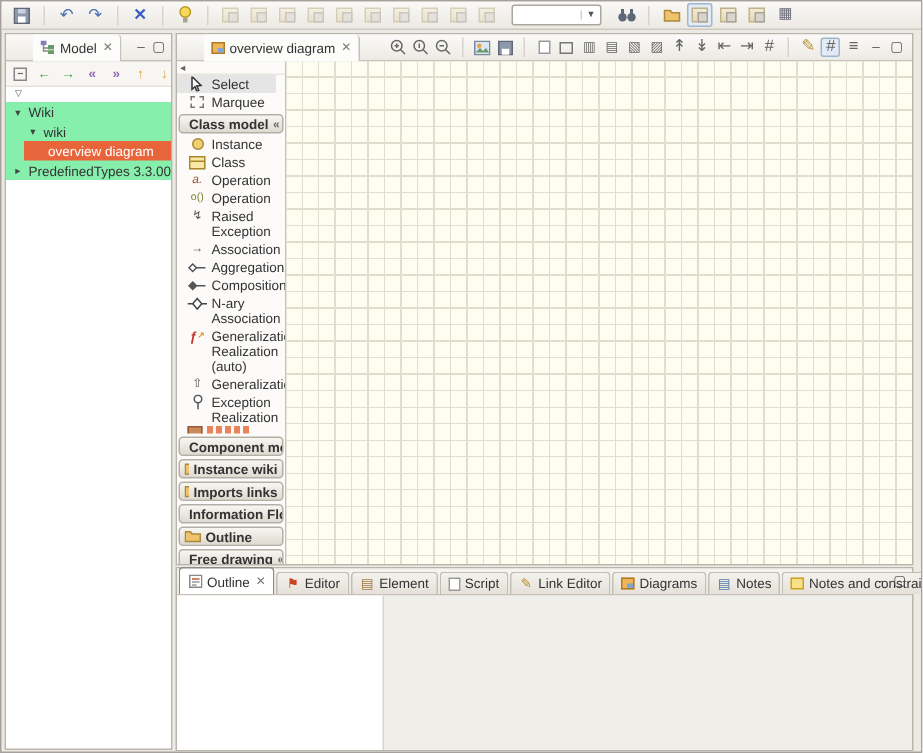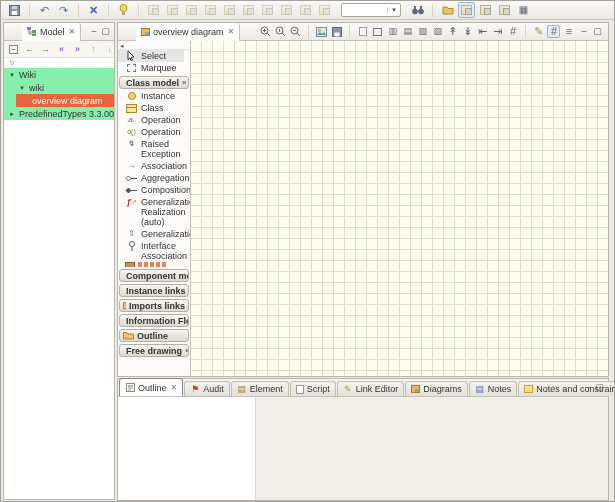--- a/index.html
+++ b/index.html
@@ -414,53 +414,63 @@
         <div class="pitem">
           <span class="pi">
               <svg width="13" height="7">
                 <path d="M1 3.5 l2.5 -2.5 2.5 2.5 -2.5 2.5 z" fill="#555" stroke="#555"></path>
                 <line x1="6" y1="3.5" x2="12" y2="3.5" stroke="#555"></line>
               </svg>
             </span>
           <span class="pl">Composition</span>
         </div>
         <div class="pitem">
+          <span class="pi">
+              <svg width="13" height="9">
+                <path d="M6.5 1 l3 3.5 -3 3.5 -3 -3.5 z" fill="#fff" stroke="#444"></path>
+                <line x1="0" y1="4.5" x2="3.5" y2="4.5" stroke="#444"></line>
+                <line x1="9.5" y1="4.5" x2="13" y2="4.5" stroke="#444"></line>
+              </svg>
+            </span>
+          <span class="pl">N-ary Association</span>
+        </div>
+        <div class="pitem">
           <span class="pi red-f">ƒ<span style="color:#D79F3C;font-size:6px">↗</span></span>
           <span class="pl">Generalizatio... Realization (auto)</span>
         </div>
         <div class="pitem">
           <span class="pi gray">⇧</span>
           <span class="pl">Generalization</span>
         </div>
         <div class="pitem">
           <span class="pi">
               <svg width="8" height="10">
                 <circle cx="4" cy="3" r="2.5" fill="#fff" stroke="#555"></circle>
                 <line x1="4" y1="5.5" x2="4" y2="10" stroke="#555"></line>
               </svg>
             </span>
-          <span class="pl">Interface Association</span>
+          <span class="pl">Exception Realization</span>
         </div>
 
         <div class="clipped">
           <span class="cic"></span>
           <span class="ctx"></span>
         </div>
 
         <div class="psec">
           <svg width="11" height="9">
               <path d="M0.5 1.5 h3.5 l1 1.5 h5.5 v5 h-10 z" fill="#EFC36B" stroke="#A98A3E"></path>
             </svg>
           <span>Component mo...</span>
         </div>
         <div class="psec">
           <svg width="11" height="9">
               <path d="M0.5 1.5 h3.5 l1 1.5 h5.5 v5 h-10 z" fill="#EFC36B" stroke="#A98A3E"></path>
             </svg>
-          <span>Instance links</span>
+          <span>Instance wiki</span>
         </div>
         <div class="psec">
           <svg width="11" height="9">
               <path d="M0.5 1.5 h3.5 l1 1.5 h5.5 v5 h-10 z" fill="#EFC36B" stroke="#A98A3E"></path>
             </svg>
           <span>Imports links</span>
         </div>
         <div class="psec">
           <svg width="11" height="9">
               <path d="M0.5 1.5 h3.5 l1 1.5 h5.5 v5 h-10 z" fill="#EFC36B" stroke="#A98A3E"></path>
@@ -496,21 +506,21 @@
               <line x1="2" y1="3" x2="7" y2="3" stroke="#B85C3A"></line>
               <line x1="2" y1="5" x2="7" y2="5" stroke="#999"></line>
               <line x1="2" y1="7" x2="5" y2="7" stroke="#999"></line>
             </svg>
           </span>
         <span>Outline</span>
         <span class="closex">✕</span>
       </div>
       <div class="btab">
         <span class="ticon" style="color:#CC4422">⚑</span>
-        <span>Audit</span>
+        <span>Editor</span>
       </div>
       <div class="btab">
         <span class="ticon" style="color:#A07840">▤</span>
         <span>Element</span>
       </div>
       <div class="btab">
         <span class="page-sq"></span>
         <span>Script</span>
       </div>
       <div class="btab">

